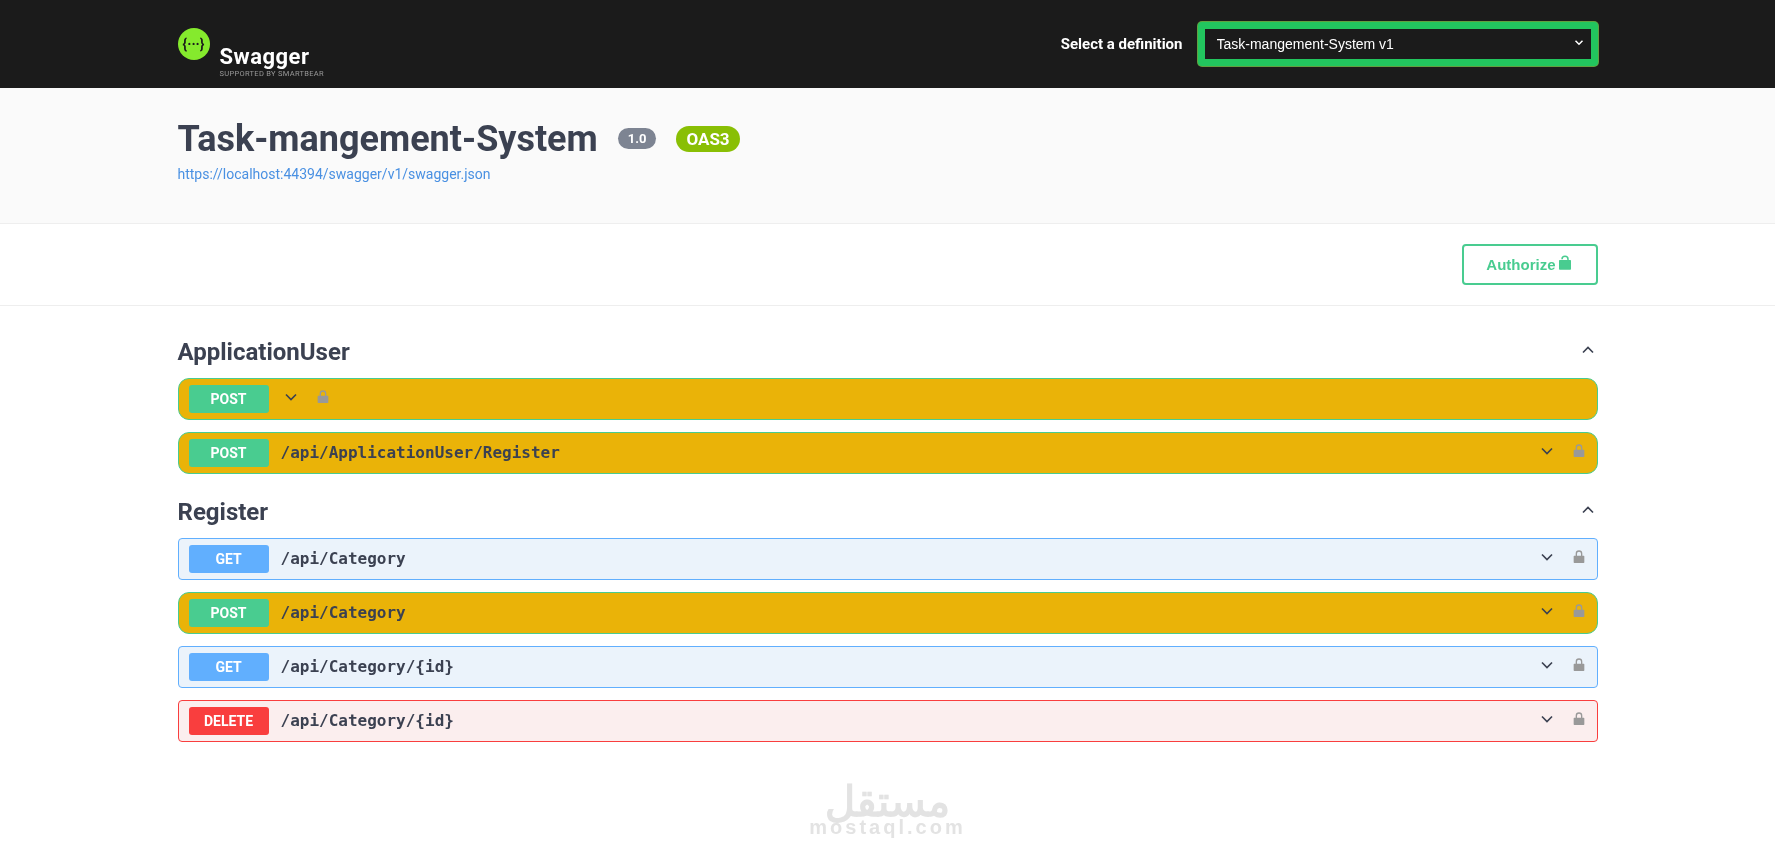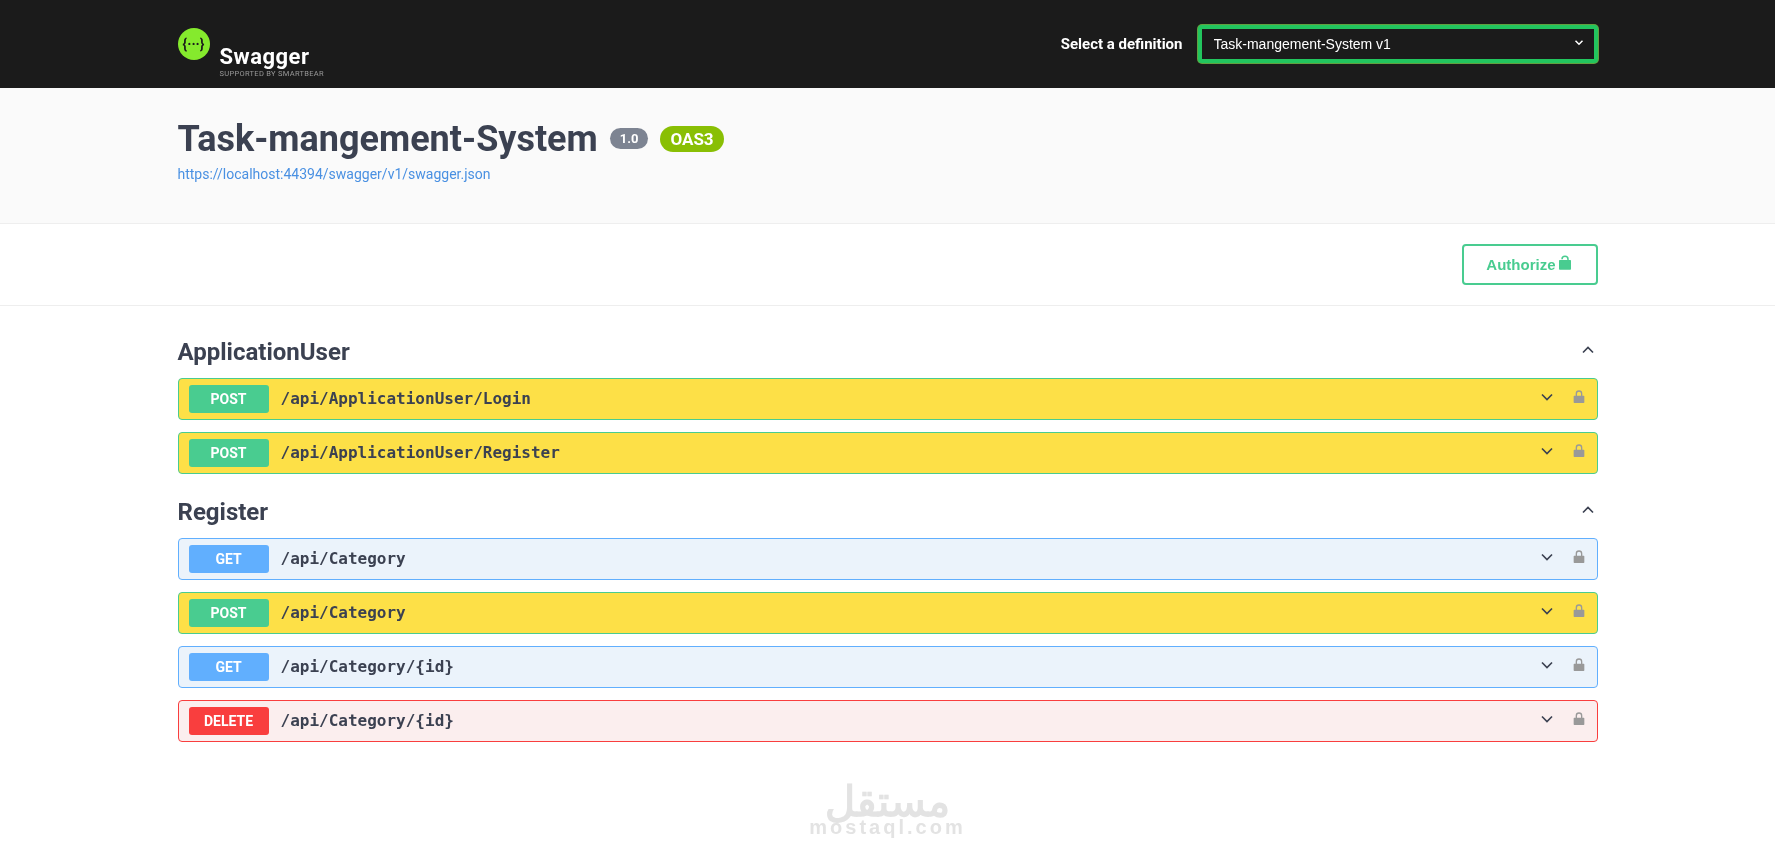--- a/index.html
+++ b/index.html
@@ -65,21 +65,21 @@
       align-items: center;
       gap: 15px;
     }
     .definition-label {
       color: #fff;
       font-weight: 700;
       font-size: 15px;
     }
     .definition-select {
       background: #1b1b1b;
-      border: 4px solid #22c55e;
+      border: 7px solid #22c55e;
       color: #fff;
       padding: 7px 35px 7px 12px;
       font-size: 14px;
       border-radius: 4px;
       min-width: 400px;
       appearance: none;
       cursor: pointer;
       box-shadow: 0 0 0 1px #62a03f;
     }
     .select-wrap {
@@ -99,21 +99,21 @@
       border-bottom: 1px solid #eee;
     }
     .container {
       max-width: 1460px;
       margin: 0 auto;
       padding: 0 20px;
     }
     .title-row {
       display: flex;
       align-items: center;
-      gap: 12px;
+      gap: 20px;
     }
     .api-title {
       font-size: 36px;
       font-weight: 700;
       color: #3b4151;
     }
     .version-badge {
       background: #7d8492;
       color: #fff;
       font-size: 13px;
@@ -176,22 +176,23 @@
     .operation {
       border: 1px solid;
       border-radius: 4px;
       margin-bottom: 12px;
       display: flex;
       align-items: center;
       padding: 6px 10px;
       cursor: pointer;
     }
     .op-post {
-      background: #fde047;
+      background: #eab308;
       border-color: #49cc90;
+      border-radius: 11px;
     }
     .op-get {
       background: #ebf3fb;
       border-color: #61affe;
     }
     .op-delete {
       background: #fbeeee;
       border-color: #f93e3e;
     }
     .method-badge {
@@ -307,21 +308,20 @@
       <h2 class="tag-name">ApplicationUser</h2>
       <span>
         <svg class="chevron-down" viewBox="0 0 24 24" fill="none" stroke="#3b4151" stroke-width="2">
             <polyline points="18 15 12 9 6 15"></polyline>
           </svg>
       </span>
     </div>
 
     <div class="operation op-post">
       <span class="method-badge method-post">POST</span>
-      <span class="op-path">/api/ApplicationUser/Login</span>
       <div class="op-right">
         <span><svg class="chevron-down" viewBox="0 0 24 24" fill="none" stroke="#3b4151" stroke-width="2">
               <polyline points="6 9 12 15 18 9"></polyline>
             </svg></span>
         <span class="lock-muted"><svg width="16" height="16" viewBox="0 0 24 24" fill="currentColor">
               <path d="M12 2a5 5 0 0 0-5 5v3H5a1 1 0 0 0-1 1v9a1 1 0 0 0 1 1h14a1 1 0 0 0 1-1v-9a1 1 0 0 0-1-1h-2V7a5 5 0 0 0-5-5zm-3 5a3 3 0 0 1 6 0v3H9V7z"></path>
             </svg></span>
       </div>
     </div>
 

